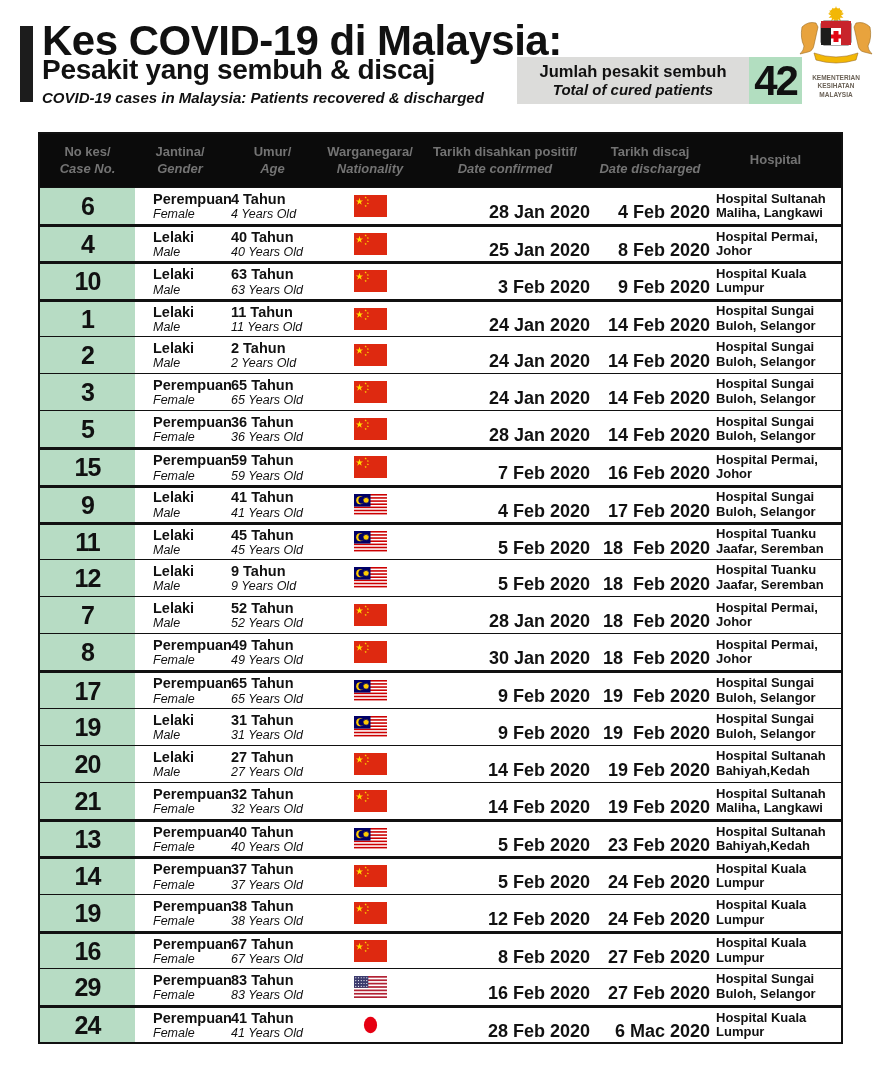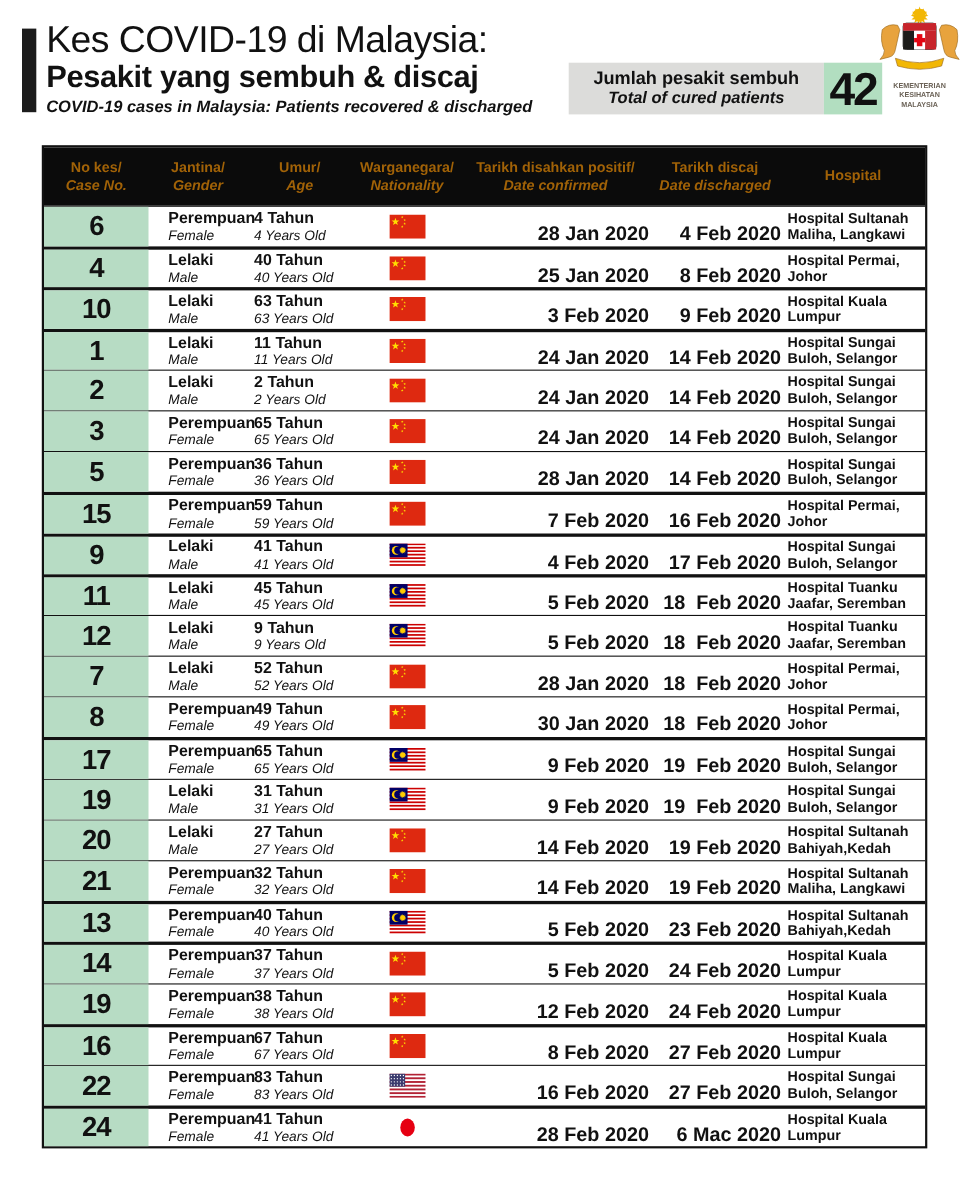--- a/index.html
+++ b/index.html
@@ -1,39 +1,39 @@
 <!DOCTYPE html>
 <html><head>
 <meta charset="utf-8">
 <style>
   html,body{margin:0;padding:0;background:#ffffff;}
   body{width:883px;height:1080px;position:relative;overflow:hidden;
        font-family:"Liberation Sans","DejaVu Sans",sans-serif;color:#111;}
 
   
   .title-bar{position:absolute;left:20px;top:26px;width:13px;height:76px;background:#1c1c1c;}
-  .title-1{position:absolute;left:42px;top:17px;font-size:34px;font-weight:400;letter-spacing:-0.5px;}
+  .title-1{position:absolute;left:42px;top:17px;font-size:42px;font-weight:700;letter-spacing:-0.5px;}
   .title-2{position:absolute;left:42px;top:54px;font-size:28px;font-weight:800;letter-spacing:-0.3px;}
   .subtitle{position:absolute;left:42px;top:89px;font-size:15px;font-weight:700;font-style:italic;}
 
   .summary{position:absolute;left:517px;top:57px;height:47px;display:flex;}
   .summary-label{background:#dcdcda;width:232px;display:flex;flex-direction:column;
                  justify-content:center;align-items:center;line-height:1.2;}
   .summary-ms{font-size:16.5px;font-weight:800;}
   .summary-en{font-size:15px;font-weight:700;font-style:italic;}
   .summary-value{background:#b2dec0;width:53px;display:flex;align-items:center;justify-content:center;
                  font-size:42px;font-weight:800;letter-spacing:-2px;}
 
   .logo{position:absolute;left:795px;top:5px;width:82px;text-align:center;}
   .logo-caption{font-size:6.5px;font-weight:700;color:#6b6257;line-height:1.3;margin-top:1px;}
 
   
   .covid-table{position:absolute;left:38px;top:132px;width:805px;
                border:2px solid #111;box-sizing:border-box;background:#fff;}
-  .thead{display:flex;background:#0b0b0b;color:#a16207;height:53px;align-items:center;}
+  .thead{display:flex;background:#0b0b0b;color:#737373;height:53px;align-items:center;}
   .th{display:flex;flex-direction:column;justify-content:center;text-align:center;
       font-weight:700;font-size:13px;line-height:1.25;box-sizing:border-box;}
   .th .en{font-style:italic;}
   .c1{width:95px;flex:0 0 95px;}
   .c2{width:90px;flex:0 0 90px;}
   .c3{width:95px;flex:0 0 95px;}
   .c4{width:100px;flex:0 0 100px;}
   .c5{width:170px;flex:0 0 170px;}
   .c6{width:120px;flex:0 0 120px;}
   .c7{width:131px;flex:0 0 131px;}
@@ -872,21 +872,21 @@
     </div>
     <div class="td c6 date">
       <span>27 Feb 2020</span>
     </div>
     <div class="td c7 hospital">
       <span>Hospital Kuala Lumpur</span>
     </div>
   </div>
       <div class="row">
     <div class="td c1 case">
-      <span class="case-no">22</span>
+      <span class="case-no">29</span>
     </div>
     <div class="td c2 gender">
       <span class="ms">Perempuan</span>
       <span class="en">Female</span>
     </div>
     <div class="td c3 age">
       <span class="ms">83 Tahun</span>
       <span class="en">83 Years Old</span>
     </div>
     <div class="td c4 flagcell">

